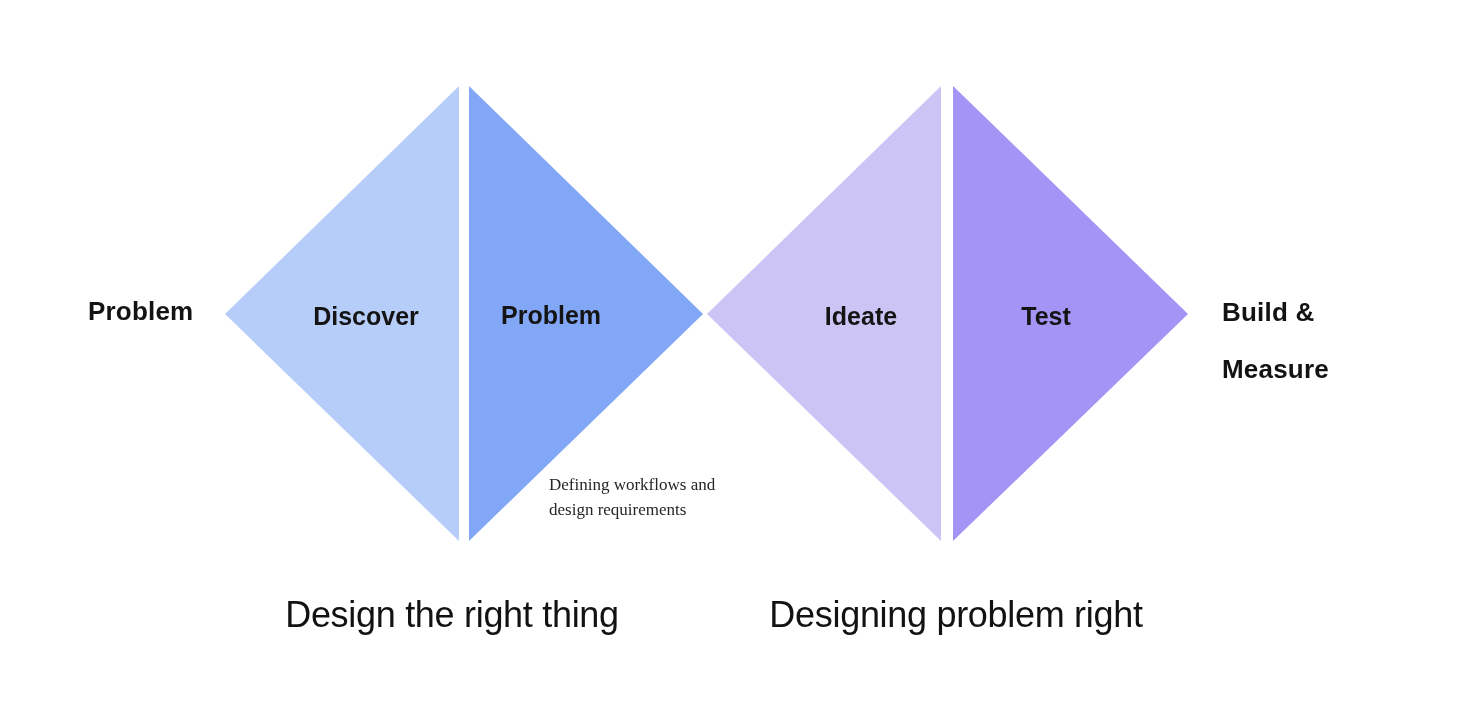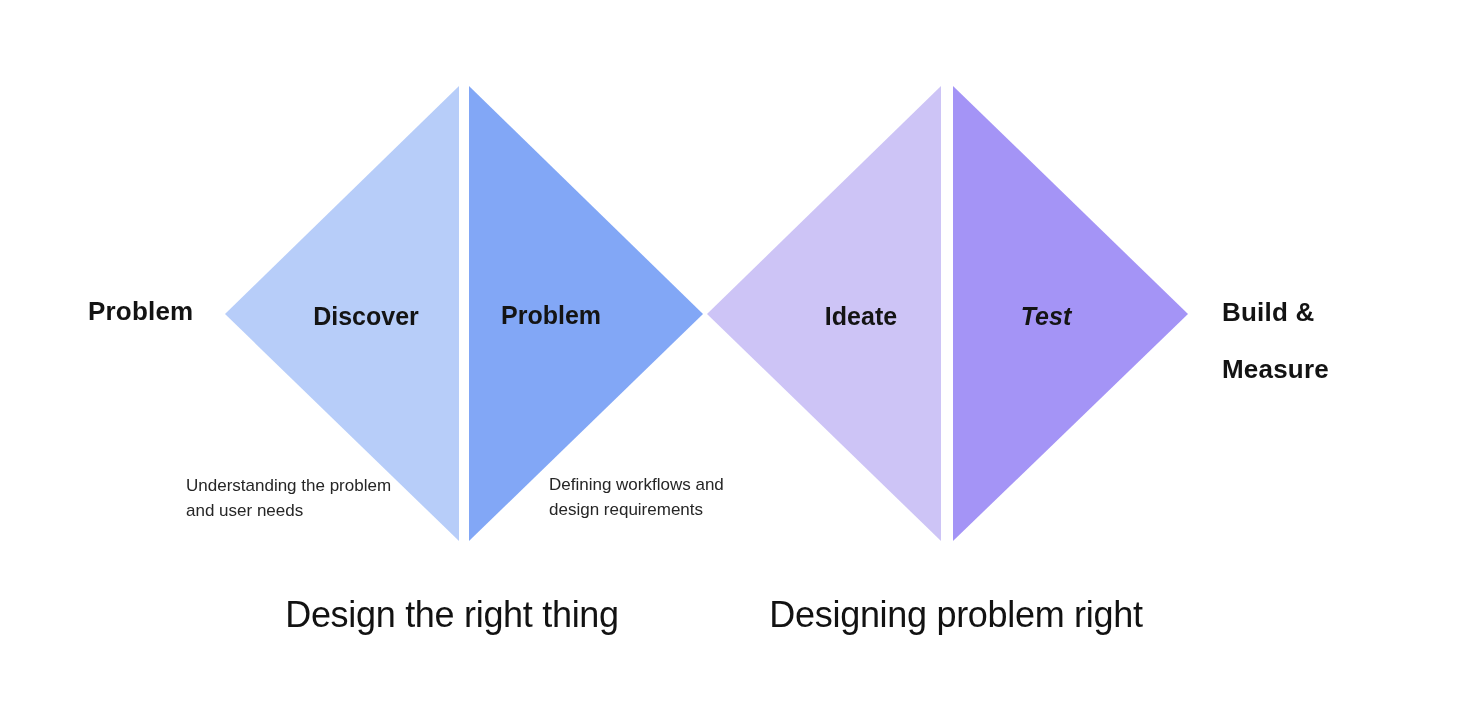--- a/index.html
+++ b/index.html
@@ -50,31 +50,31 @@
   .phase-label {
     font-size: 25px;
     font-weight: 700;
     color: #141414;
     transform: translate(-50%, -52%);
     white-space: nowrap;
   }
   .phase-discover { left: 366px; top: 317px; }
   .phase-define   { left: 551px; top: 316px; }
   .phase-ideate   { left: 861px; top: 317px; }
-  .phase-test     { left: 1046px; top: 317px; font-style: italic; }
+  .phase-test     { left: 1046px; top: 317px; }
 
   
   .caption {
     font-size: 17px;
     line-height: 25px;
     color: #262626;
     white-space: pre-line;
   }
   .caption-1 { left: 186px;  top: 473px; }
-  .caption-2 { left: 549px;  top: 472px; }
+  .caption-2 { left: 549px;  top: 472px; font-family: Liberation Serif, serif; }
   .caption-3 { left: 740px;  top: 471px; }
   .caption-4 { left: 1057px; top: 470px; }
 
   
   .section-title {
     font-size: 36px;
     font-weight: 400;
     letter-spacing: -0.3px;
     color: #121212;
     transform: translateX(-50%);
@@ -102,22 +102,20 @@
 
   <div class="txt phase-label phase-define">Problem</div>
 
   <div class="txt phase-label phase-ideate">Ideate</div>
 
   <div class="txt phase-label phase-test">Test</div>
 
   <div class="txt endpoint-label label-output">Build &amp;
 Measure</div>
 
-  <div class="txt caption caption-1">Understanding the problem
-and user needs</div>
 
   <div class="txt caption caption-2">Defining workflows and
 design requirements</div>
 
 
 
   <div class="txt section-title section-left">Design the right thing</div>
 
   <div class="txt section-title section-right">Designing problem right</div>
 

